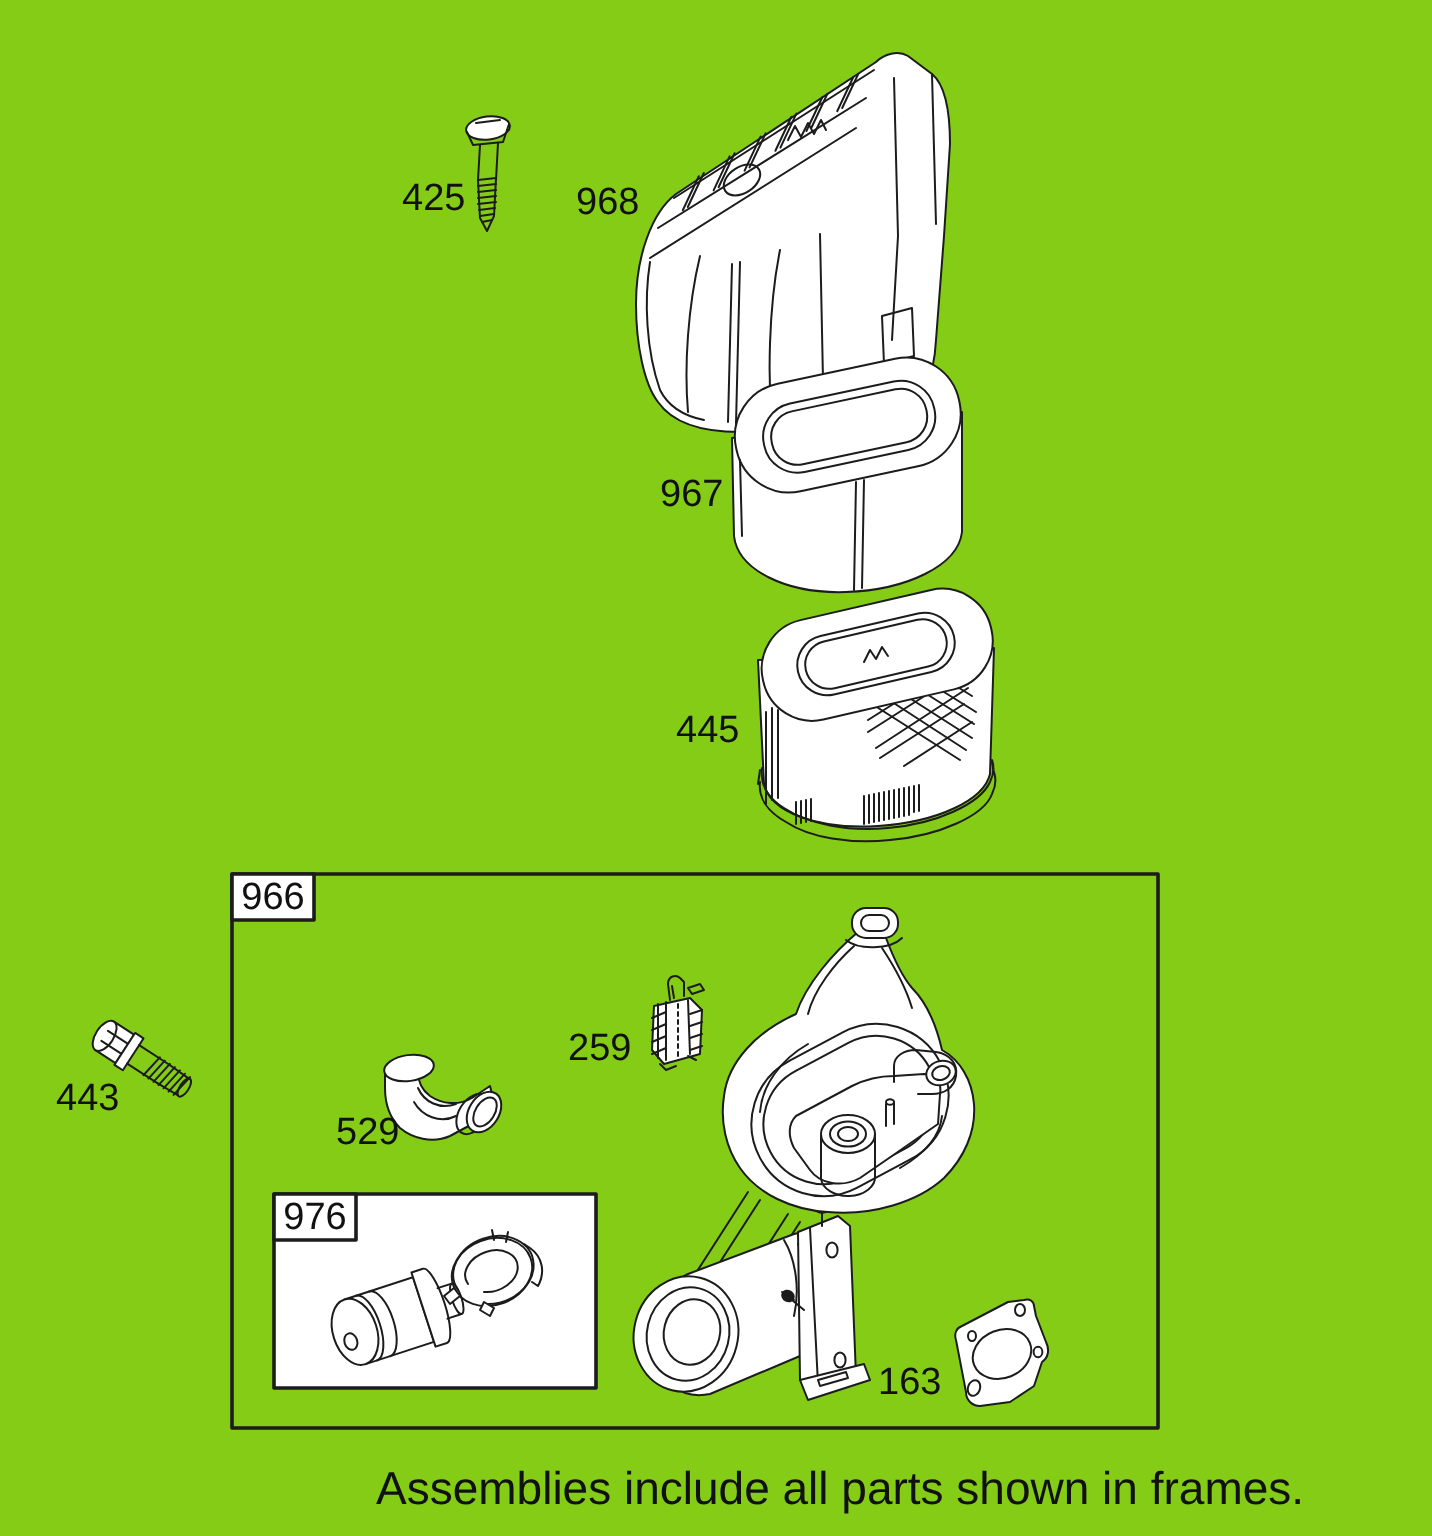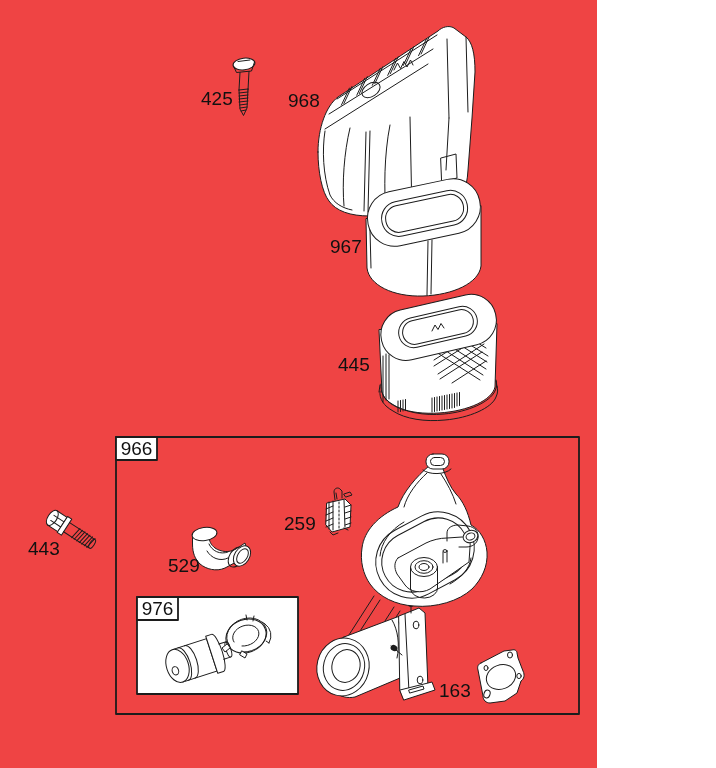--- a/index.html
+++ b/index.html
@@ -1,17 +1,17 @@
 <!DOCTYPE html>
 <html><head>
 <meta charset="utf-8">
 <style>
   html,body{margin:0;padding:0;background:#fff;}
-  .stage{position:relative;width:581px;height:768px;background:#ef4444;overflow:hidden;
-         font-family:"Liberation Sans",sans-serif;padding-left:16px;}
+  .stage{position:relative;width:716px;height:768px;background:#84cc16;overflow:hidden;
+         font-family:"Liberation Sans",sans-serif;}
   svg{position:absolute;left:0;top:0;}
   svg path,svg rect,svg ellipse,svg circle,svg line{
     stroke:#1c1c1c;stroke-width:1;fill:none;stroke-linecap:round;stroke-linejoin:round;}
   svg .f{fill:#ffffff;}
   svg .dk{fill:#1c1c1c;stroke:none;}
   svg .frame{stroke-width:1.8;}
   svg text{font-family:"Liberation Sans",sans-serif;font-size:19px;fill:#111;stroke:none;}
   .caption{position:absolute;left:188px;top:731px;font-size:23px;color:#111;white-space:nowrap;}
 </style>
 </head>
@@ -194,13 +194,14 @@
     <ellipse cx="501" cy="677" rx="15" ry="12" transform="rotate(-22 501 677)"></ellipse>
     <ellipse cx="486" cy="668" rx="2" ry="2.5"></ellipse>
     <ellipse cx="510" cy="655" rx="2.5" ry="3"></ellipse>
     <ellipse cx="519" cy="676" rx="2.2" ry="2.6"></ellipse>
     <ellipse cx="487" cy="694" rx="3" ry="4" transform="rotate(20 487 694)"></ellipse>
   </g>
   <text x="439" y="697">163</text>
 
 </svg>
 
+<div class="caption">Assemblies include all parts shown in frames.</div>
 </div>
 
 </body></html>

